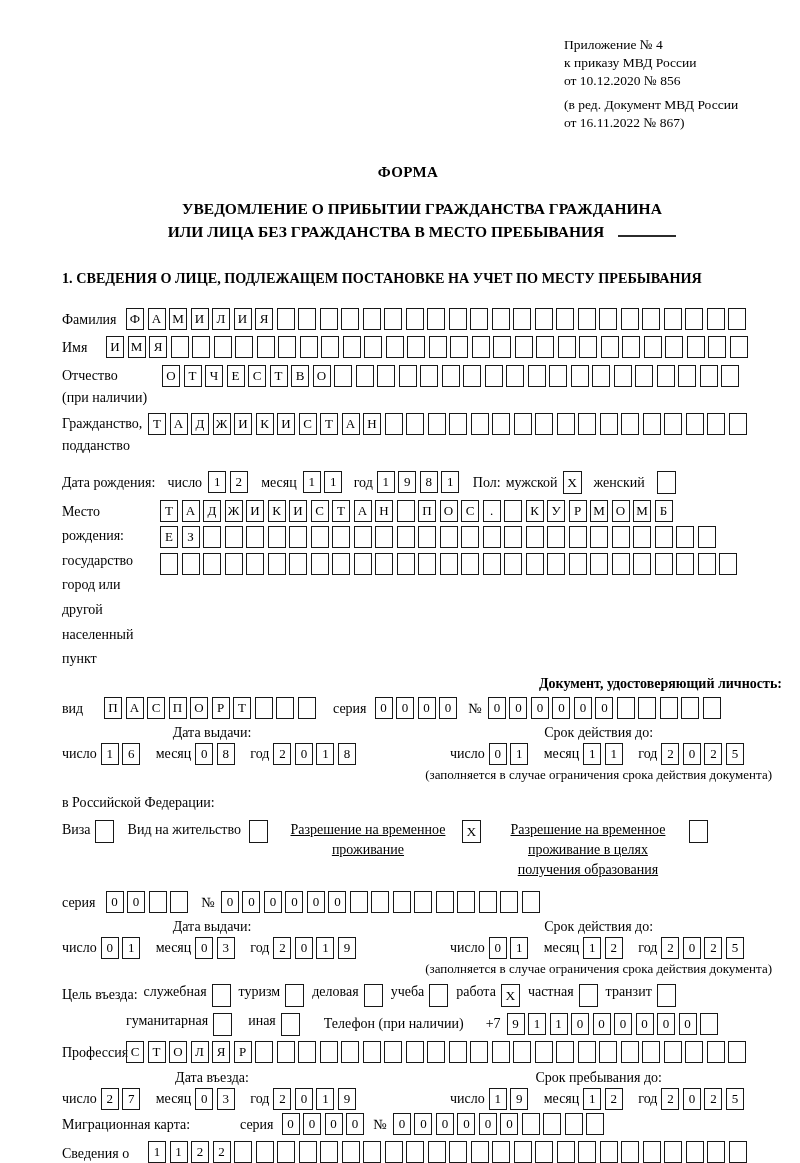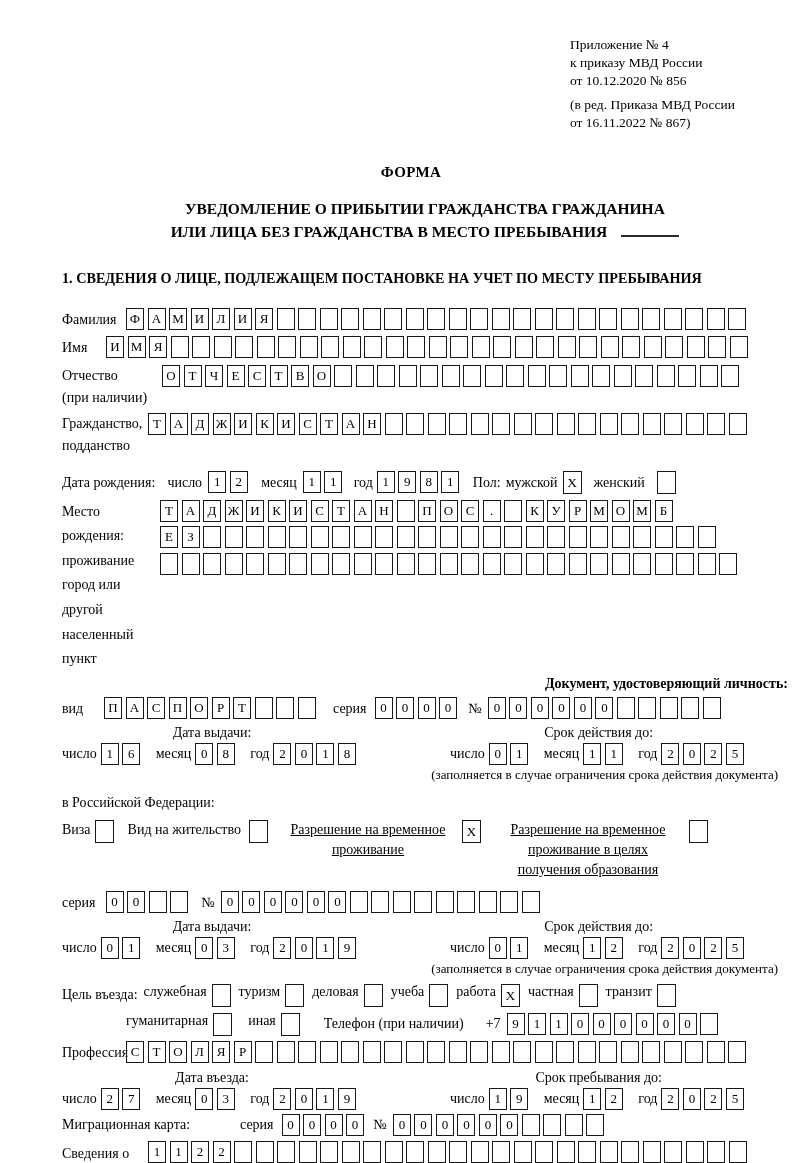--- a/index.html
+++ b/index.html
@@ -1,17 +1,17 @@
 <!DOCTYPE html>
 <html><head>
 <meta charset="utf-8">
 <style>
   html,body{margin:0;padding:0;background:#fff;}
   .page{width:800px;height:1163px;box-sizing:border-box;background:#fff;color:#000;
-        font-family:"Liberation Serif",serif;padding:36px 12px 0 62px;overflow:hidden;position:relative;}
+        font-family:"Liberation Serif",serif;padding:36px 18px 0 62px;overflow:hidden;position:relative;}
   .hdr{width:200px;margin-left:auto;margin-right:18px;font-size:13.5px;line-height:1.32;}
   .hdr div{white-space:nowrap;}
   .hdr .amend{margin-top:7px;}
   .forma{text-align:center;padding-right:28px;font-weight:bold;font-size:15px;margin-top:32px;letter-spacing:.4px;}
   .title{text-align:center;font-weight:bold;font-size:15.5px;margin-top:16px;line-height:1.5;}
   .uline{display:inline-block;width:58px;border-bottom:2.2px solid #2b2b2b;height:2px;margin-left:14px;}
   .sec{font-weight:bold;font-size:14.2px;margin-top:26px;margin-bottom:21px;}
   .row{display:flex;align-items:flex-start;margin-bottom:4.5px;font-size:14px;}
   .lbl{font-size:14px;line-height:24px;white-space:nowrap;flex:none;}
   .sublbl{font-size:14px;line-height:22px;}
@@ -36,33 +36,33 @@
   .optlbl{font-size:14px;line-height:1.45;}
   .optlbl.c{text-align:center;text-decoration:underline;}
   .opt .cb{margin-left:8px;margin-top:0;}
   .bp{display:flex;margin-top:2px;}
   .bp-labels{width:98px;flex:none;font-size:14px;line-height:24.6px;}
   .prow{display:flex;align-items:center;margin-bottom:5px;font-size:14px;flex-wrap:nowrap;}
   .pitem{display:flex;align-items:flex-start;margin-right:8px;}
   .pitem .cb{margin-left:5px;}
   .reps{display:flex;margin-top:3px;}
   .reps-labels{width:86px;flex:none;font-size:14px;line-height:25.5px;}
-  .mt6{margin-top:2px;align-items:center;} .mt14{margin-top:14px;}
+  .mt6{margin-top:2px;} .mt14{margin-top:14px;}
   .ml{margin-left:10px;}
 </style>
 </head>
 <body>
 
 <div class="page">
 
   <div class="hdr">
     <div>Приложение № 4</div>
     <div>к приказу МВД России</div>
     <div>от 10.12.2020 № 856</div>
-    <div class="amend">(в ред. Приказа МВД России</div>
+    <div class="amend">(в ред. Документ МВД России</div>
     <div>от 16.11.2022 № 867)</div>
   </div>
 
   <div class="forma">ФОРМА</div>
 
   <div class="title">
     <div>УВЕДОМЛЕНИЕ О ПРИБЫТИИ ГРАЖДАНСТВА ГРАЖДАНИНА</div>
     <div><span>ИЛИ ЛИЦА БЕЗ ГРАЖДАНСТВА В МЕСТО ПРЕБЫВАНИЯ</span><span class="uline"></span></div>
   </div>
 
@@ -234,21 +234,21 @@
     <span class="lbl ml">Пол:</span>
     <span class="lbl" style="margin-left:5px">мужской</span>
     <span class="cb" style="margin-left:5px">X</span>
     <span class="lbl" style="margin-left:12px">женский</span>
     <span class="cb" style="margin-left:12px"></span>
   </div>
 
   <div class="bp">
     <div class="bp-labels">
       <div>Место рождения:</div>
-      <div>проживание</div>
+      <div>государство</div>
       <div>город или другой</div>
       <div>населенный пункт</div>
     </div>
     <div>
       <div class="row">
           <span class="boxes">
             <span class="cell">Т</span>
             <span class="cell">А</span>
             <span class="cell">Д</span>
             <span class="cell">Ж</span>

